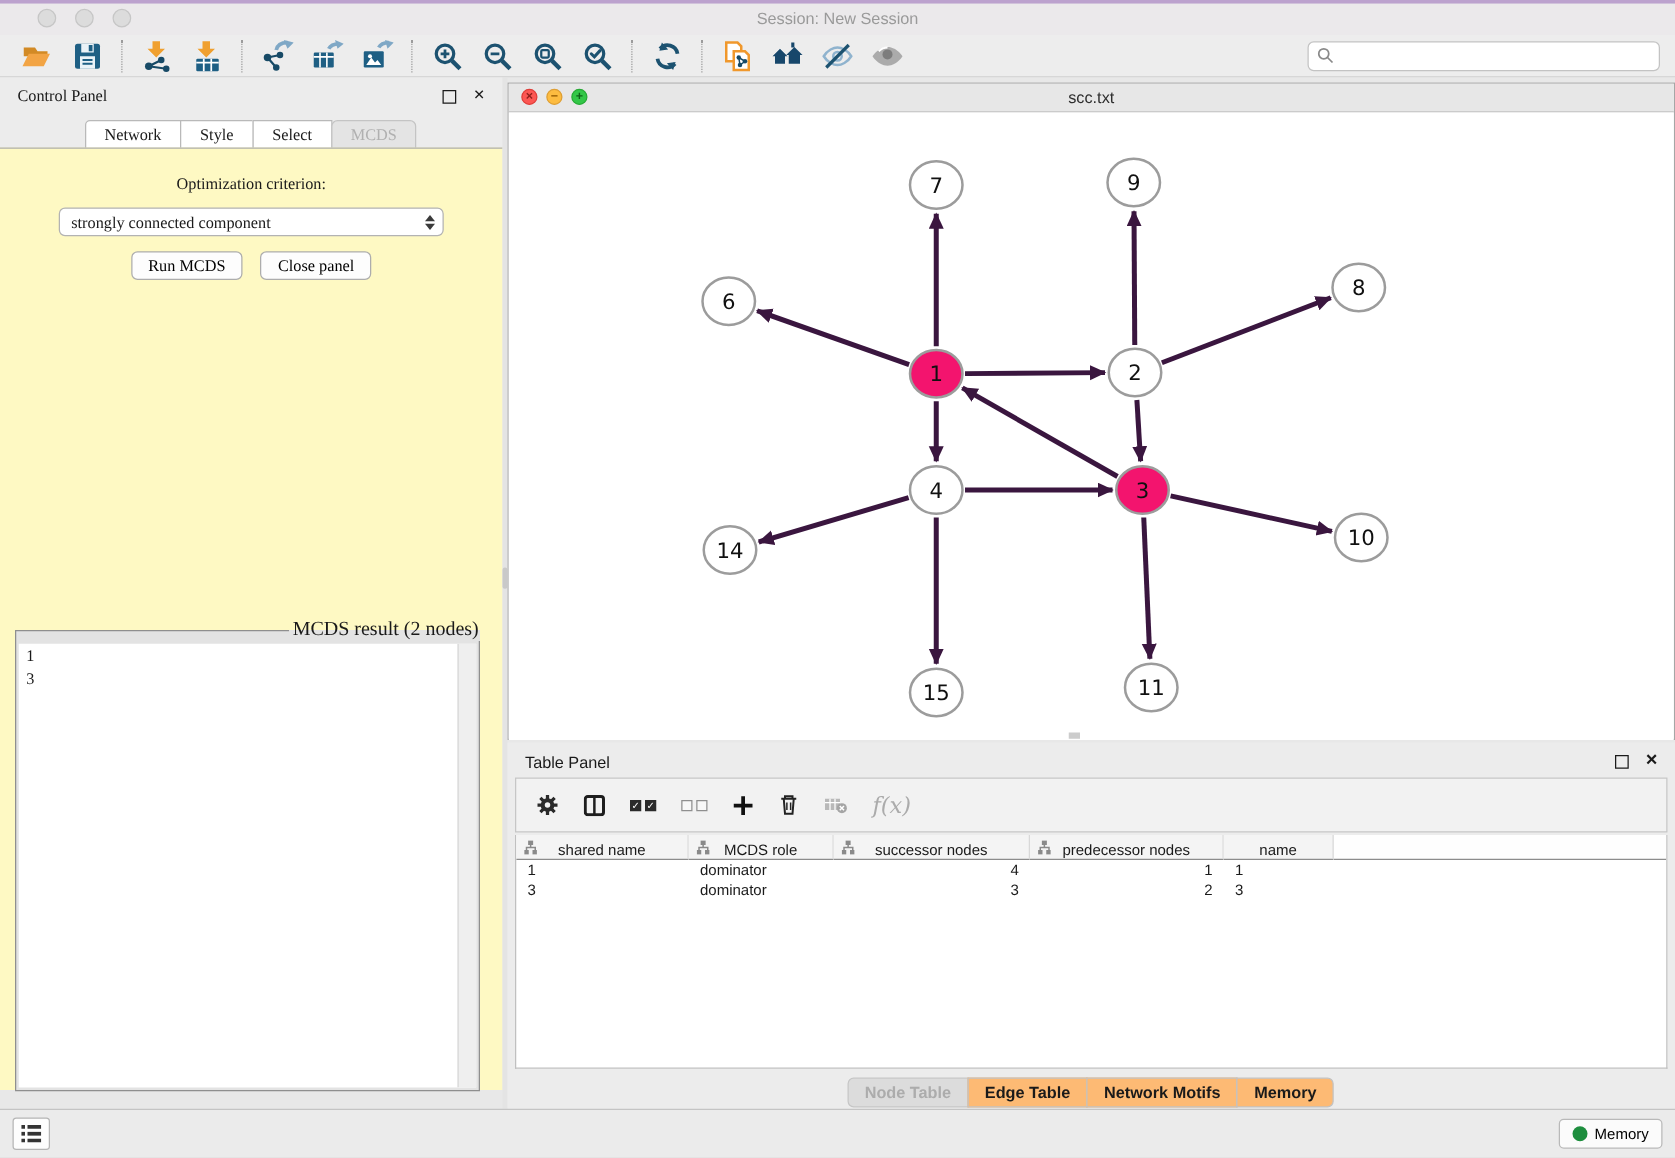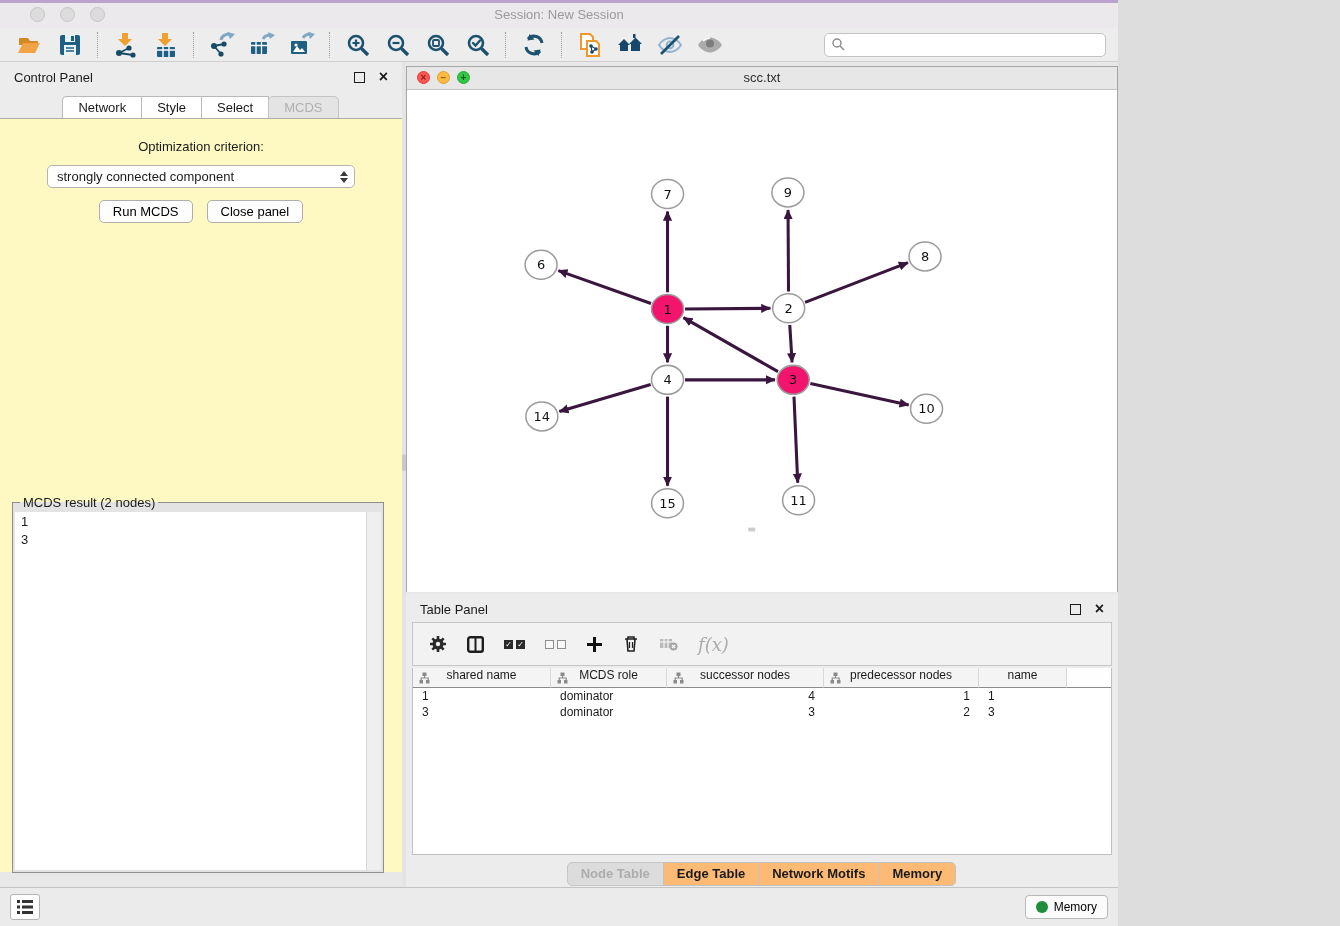--- a/index.html
+++ b/index.html
@@ -1,36 +1,36 @@
 <!DOCTYPE html>
 <html><head>
 <meta charset="utf-8">
 <style>
   html,body{margin:0;padding:0;background:#DDD;}
-  .app{position:relative;width:1118px;height:926px;background:#ECECEC;
+  .app{position:relative;width:1340px;height:926px;background:#ECECEC;
        font-family:"Liberation Sans",sans-serif;font-size:13px;color:#1a1a1a;overflow:hidden;}
   
   .purple-line{position:absolute;top:0;left:0;right:0;height:3px;background:#BCA2CE;}
   .titlebar{position:absolute;top:3px;left:0;right:0;height:25px;background:#EBE9EB;}
   .titlebar .title{position:absolute;left:0;right:0;top:4px;text-align:center;color:#9A9A9A;}
   .traffic{position:absolute;top:4px;width:15px;height:15px;border-radius:50%;
            background:#DCDCDC;border:1px solid #C6C6C6;box-sizing:border-box;}
   
   .toolbar{position:absolute;top:28px;left:0;right:0;height:34px;background:#EDEDED;
            border-bottom:1px solid #CFCFCF;display:flex;align-items:center;padding-left:10px;box-sizing:border-box;}
   .tbtn{width:40px;height:30px;border:none;background:transparent;display:flex;align-items:center;
         justify-content:center;padding:0;cursor:default;}
   .tsep{width:1px;height:26px;border-left:1px dotted #9B9B9B;margin:0 7px;}
   .searchbox{margin-left:auto;margin-right:12px;width:282px;height:24px;background:#fff;
              border:1px solid #C3C3C3;border-radius:5px;display:flex;align-items:center;padding:0 7px;box-sizing:border-box;}
   .searchbox input{border:none;outline:none;flex:1;font-size:13px;margin-left:5px;background:transparent;font-family:inherit;}
   
   .workspace{position:absolute;top:62px;left:0;right:0;bottom:38px;background:#E8E8E8;}
   
-  .control-panel{position:absolute;left:0;top:0;width:402px;bottom:16px;background:#ECECEC;}
+  .control-panel{position:absolute;left:0;top:0;width:402px;bottom:16px;background:#ECECEC;font-family:Liberation Serif, serif;}
   .panel-header{height:30px;display:flex;align-items:center;padding:0 14px;}
   .panel-header .ph-title{flex:1;}
   .float-box{width:9px;height:9px;border:1.5px solid #1A1A1A;display:inline-block;}
   .close-x{font-weight:bold;font-size:16px;color:#1A1A1A;line-height:10px;margin-left:14px;}
   .cp-tabs{position:absolute;top:34px;left:0;right:0;display:flex;justify-content:center;}
   .cp-tab{height:22px;line-height:22px;padding:0 15px;background:#fff;border:1px solid #B9B9B9;
           margin-left:-1px;text-align:center;}
   .cp-tab:first-child{border-radius:4px 0 0 0;}
   .cp-tab.selected{background:#E4E4E4;color:#B0B0B0;border-color:#C4C4C4;border-radius:5px 5px 0 0;}
   .cp-content{position:absolute;top:56px;left:0;right:0;bottom:0;background:#fef9c3;border-top:1px solid #ADADAD;}
@@ -39,21 +39,21 @@
               border-radius:5px;display:flex;align-items:center;padding:0 6px 0 9px;box-sizing:border-box;}
   .mac-select .sel-text{flex:1;}
   .stepper{display:flex;flex-direction:column;align-items:center;gap:2px;}
   .tri-up{width:0;height:0;border-left:4px solid transparent;border-right:4px solid transparent;border-bottom:5px solid #3A3A3A;}
   .tri-down{width:0;height:0;border-left:4px solid transparent;border-right:4px solid transparent;border-top:5px solid #3A3A3A;}
   .btn-row{margin-top:12px;display:flex;justify-content:center;gap:14px;}
   .mac-btn{height:23px;padding:0 13px;background:#FDFDFD;border:1px solid #ADADAD;border-radius:5px;
            font-size:13px;font-family:inherit;}
   .result-fieldset{position:absolute;top:376px;left:12px;width:372px;height:378px;border:1px solid #8F8F8F;
                    margin:0;padding:2px;box-sizing:border-box;background:#E3E3E3;}
-  .result-fieldset legend{padding:0 3px;margin-left:5px;font-size:13px;}
+  .result-fieldset legend{padding:0 3px;margin-left:5px;font-size:16px;text-align:right;}
   .result-box{position:relative;width:100%;height:100%;background:#fff;box-sizing:border-box;overflow:hidden;}
   .result-line{padding:1px 0 0 6px;line-height:17px;}
   .scroll-track{position:absolute;right:0;top:0;bottom:0;width:14px;background:#EFEFEF;border-left:1px solid #D8D8D8;}
   .v-divider{position:absolute;left:402px;top:0;bottom:0;width:4px;background:#E4E4E4;}
   .v-handle{position:absolute;left:402px;top:392px;width:4px;height:17px;background:#C9C9C9;border-radius:2px;}
   
   .network-window{position:absolute;left:406px;top:4px;right:0;height:526px;background:#fff;
                   border:1px solid #A6A6A6;box-sizing:border-box;}
   .nw-titlebar{height:22px;background:#E7E7E7;border-bottom:1px solid #C2C2C2;position:relative;}
   .nw-title{position:absolute;left:0;right:0;top:3px;text-align:center;color:#2E2E2E;}
@@ -70,21 +70,21 @@
               border:1px solid #C6C6C6;box-sizing:border-box;display:flex;align-items:center;
               padding-left:16px;gap:20px;}
   .tp-ibtn{border:none;background:transparent;padding:0;display:flex;align-items:center;gap:3px;}
   .cbx{width:9px;height:9px;background:#2A2A2A;color:#fff;font-size:8px;line-height:9px;text-align:center;display:inline-block;}
   .ubx{width:9px;height:9px;border:1.5px solid #8F8F8F;box-sizing:border-box;display:inline-block;background:#F8F8F8;}
   .fx-label{font-family:"DejaVu Serif",serif;font-style:italic;color:#ABABAB;font-size:18px;}
   .tp-table{position:absolute;top:74px;left:6px;right:6px;height:187px;background:#fff;
             border:1px solid #C0C0C0;border-top:none;box-sizing:border-box;overflow:hidden;}
   .thead{display:flex;height:20px;}
   .th{position:relative;background:#F4F4F4;border-right:1px solid #D8D8D8;border-bottom:1px solid #8C8C8C;
-      box-sizing:border-box;font-size:12px;display:flex;align-items:flex-start;justify-content:center;}
+      box-sizing:border-box;font-size:12px;display:flex;align-items:flex-end;justify-content:center;}
   .th .tree-icon{position:absolute;left:6px;top:4px;}
   .th-fill{flex:1;background:#FEFEFE;border-bottom:1px solid #8C8C8C;}
   .tr{display:flex;height:16px;}
   .td{box-sizing:border-box;font-size:12px;line-height:16px;padding:0 9px;white-space:nowrap;overflow:hidden;}
   .tp-tabs{position:absolute;top:268px;left:0;right:0;display:flex;justify-content:center;}
   .bt-tab{height:22px;line-height:22px;padding:0 13px;background:#fdba74;border:1px solid #C2C2C2;
           margin-left:-1px;font-weight:bold;}
   .bt-tab.first{border-radius:5px 0 0 5px;}
   .bt-tab.last{border-radius:0 5px 5px 0;}
   .bt-tab.selected{background:#DCDCDC;color:#ACACAC;border-color:#C6C6C6;}

